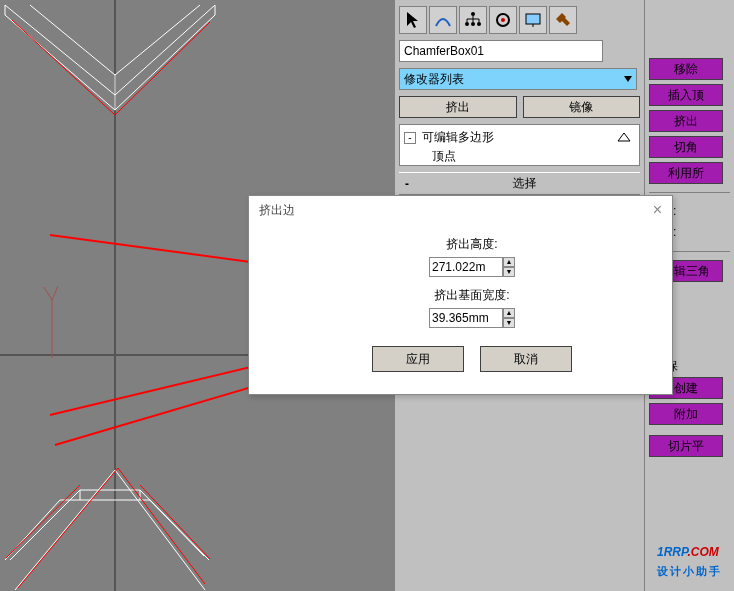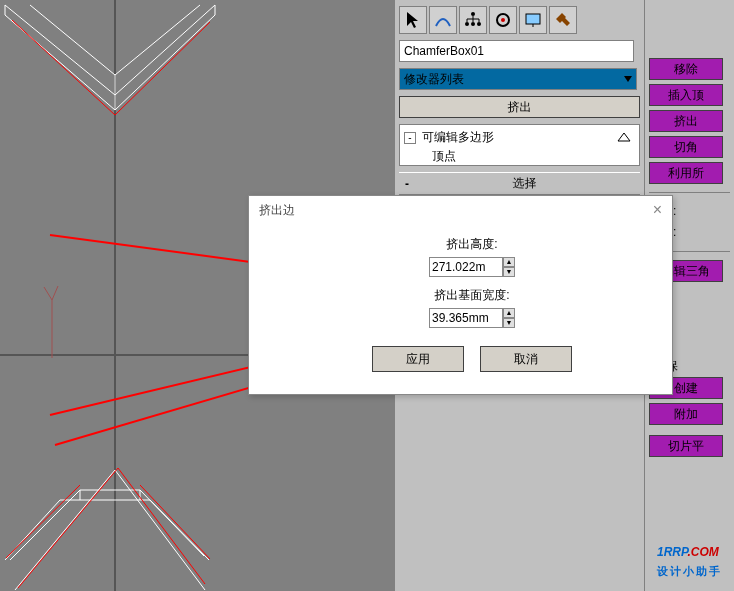--- a/index.html
+++ b/index.html
@@ -9,22 +9,22 @@
 .viewport svg { width: 100%; height: 100%; }
 
 .command-panel { position: absolute; right: 0; top: 0; width: 339px; height: 591px; background: #c0c0c0; display: flex; }
 .main-col { width: 250px; padding: 4px; border-right: 1px solid #808080; }
 .side-col { width: 89px; padding: 4px; overflow: hidden; }
 
 .toolbar-row { display: flex; gap: 2px; padding: 2px 0 6px; }
 .tool-icon { width: 28px; height: 28px; border: 1px solid #808080; background: #d0d0d0; display: flex; align-items: center; justify-content: center; }
 .tool-icon svg { width: 20px; height: 20px; }
 
-.name-field { width: 235px; height: 22px; border: 1px solid #808080; background: #fff; padding: 2px 4px; margin-bottom: 6px; }
-.dropdown { width: 238px; height: 22px; border: 1px solid #808080; background: #0369a1; display: flex; align-items: center; justify-content: space-between; padding: 0 4px; margin-bottom: 6px; }
+.name-field { width: 204px; height: 22px; border: 1px solid #808080; background: #fff; padding: 2px 4px; margin-bottom: 6px; }
+.dropdown { width: 238px; height: 22px; border: 1px solid #808080; background: #7dd3fc; display: flex; align-items: center; justify-content: space-between; padding: 0 4px; margin-bottom: 6px; }
 .dropdown .arrow { border-left: 4px solid transparent; border-right: 4px solid transparent; border-top: 6px solid #000; }
 
 .btn-row { display: flex; gap: 6px; margin-bottom: 6px; }
 .btn { flex: 1; height: 22px; border: 1px solid #404040; background: #d4d0c8; text-align: center; line-height: 20px; cursor: pointer; }
 
 .stack-box { border: 1px solid #808080; background: #fff; height: 42px; padding: 4px; margin-bottom: 6px; }
 .stack-row { display: flex; align-items: center; gap: 6px; }
 .tree-toggle { width: 12px; height: 12px; border: 1px solid #808080; text-align: center; line-height: 10px; font-size: 10px; }
 .stack-sub { padding-left: 28px; padding-top: 2px; }
 .tri-icon { width: 14px; height: 10px; display: inline-block; }
@@ -163,20 +163,21 @@
 
     <input class="name-field" value="ChamferBox01" style="">
 
     <div class="dropdown">
       <span>修改器列表</span>
       <span class="arrow"></span>
     </div>
 
     <div class="btn-row">
       <div class="btn">挤出</div>
+      <div class="btn">镜像</div>
     </div>
 
     <div class="stack-box">
       <div class="stack-row">
         <span class="tree-toggle">-</span>
         <span>可编辑多边形</span>
         <span style="margin-left:auto;margin-right:4px">
           <svg class="tri-icon" viewBox="0 0 14 10">
               <path d="M1,9 L7,1 L13,9 Z" fill="none" stroke="#000"></path>
             </svg>

